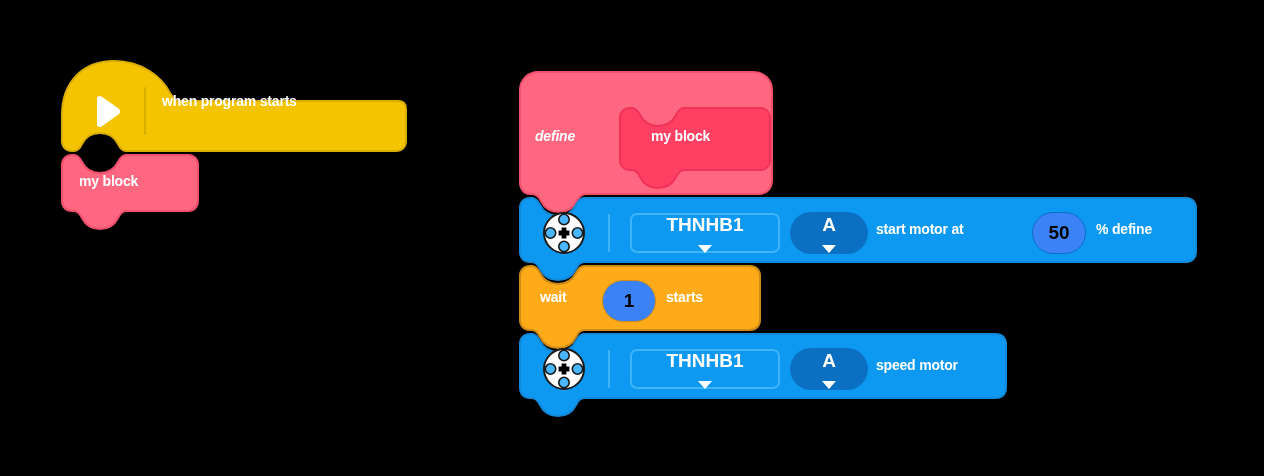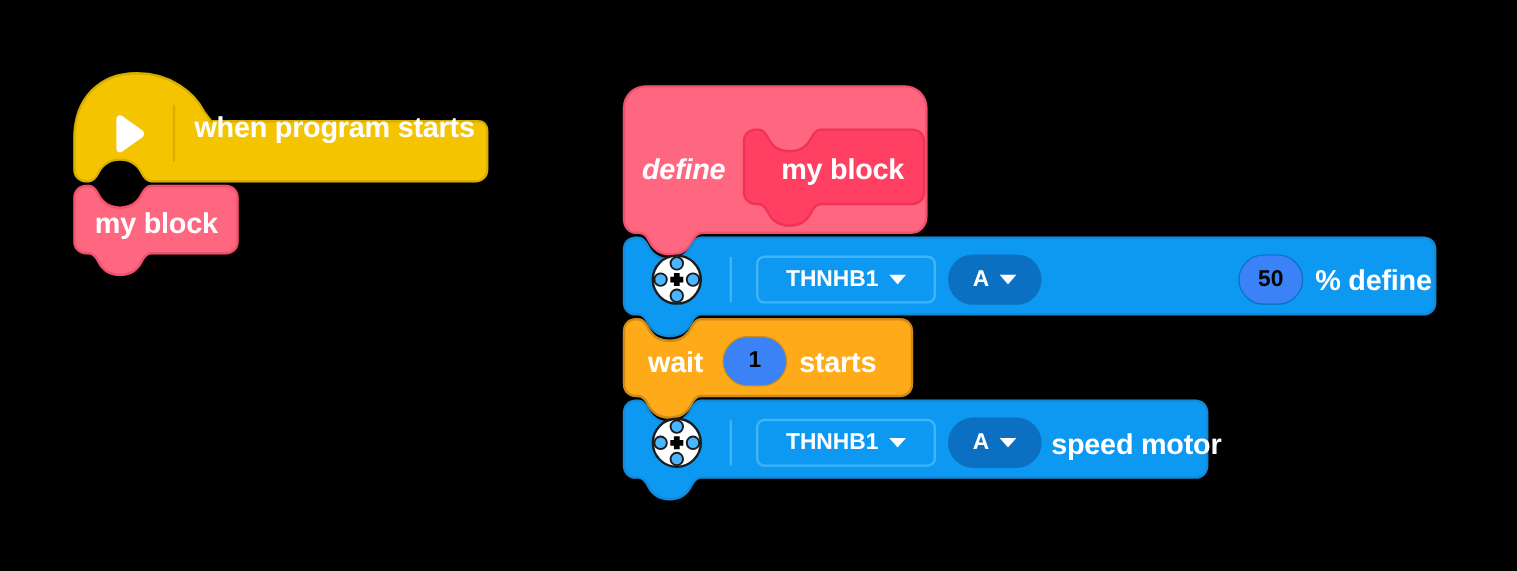--- a/index.html
+++ b/index.html
@@ -29,21 +29,21 @@
   .lbl {
     position: absolute;
     color: #ffffff;
     font-family: "Liberation Sans", sans-serif;
     font-weight: bold;
     white-space: nowrap;
     letter-spacing: -0.2px;
     pointer-events: none;
   }
   .f18 { font-size: 19px; }
-  .f19 { font-size: 24px; }
+  .f19 { font-size: 14px; }
 
   
   #script-left  { left: 58px;  top: 55px;  }
   #script-right { left: 518px; top: 68px;  }
 
   .node { position: absolute; }
 
   
   .divider {
     position: absolute;
@@ -75,20 +75,21 @@
   .dd {
     position: absolute;
     display: flex;
     align-items: center;
     justify-content: center;
     gap: 9px;
     box-sizing: border-box;
     font-weight: bold;
     color: #ffffff;
     font-family: "Liberation Sans", sans-serif;
+    flex-direction: column;
   }
   .dd-outline {
     background: transparent;
     border: 2px solid #3FB4F6;
     border-radius: 7px;
   }
   .dd-filled {
     background: #0B6FC2;
     border-radius: 999px;
   }
@@ -249,20 +250,21 @@
       <div class="dd dd-outline f18" style="left:112px; top:19px; width:150px; height:40px;">
         <span>THNHB1</span>
         <span class="caret"></span>
       </div>
 
       <div class="dd dd-filled f18" style="left:272px; top:18px; width:78px; height:42px;">
         <span>A</span>
         <span class="caret"></span>
       </div>
 
+      <span class="lbl f19" style="left:358px; top:27px;">start motor at</span>
 
       <div class="numfield ring-blue f18" style="left:514px; top:18px; width:52px; height:40px;">
         <span>50</span>
       </div>
 
       <span class="lbl f19" style="left:578px; top:27px;">% define</span>
     </div>
 
     <div class="blk" style="left:0px; top:194px;">
       <svg width="260" height="72" viewBox="0 0 260 72">

